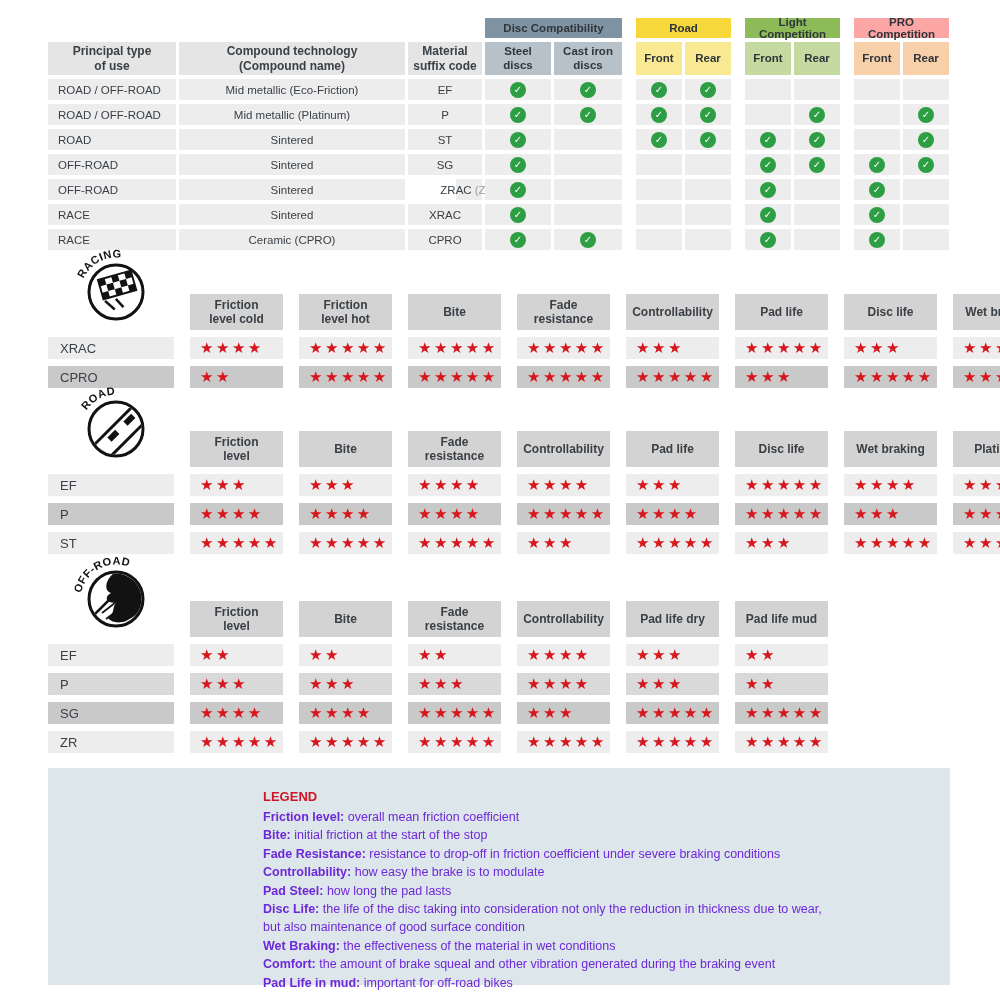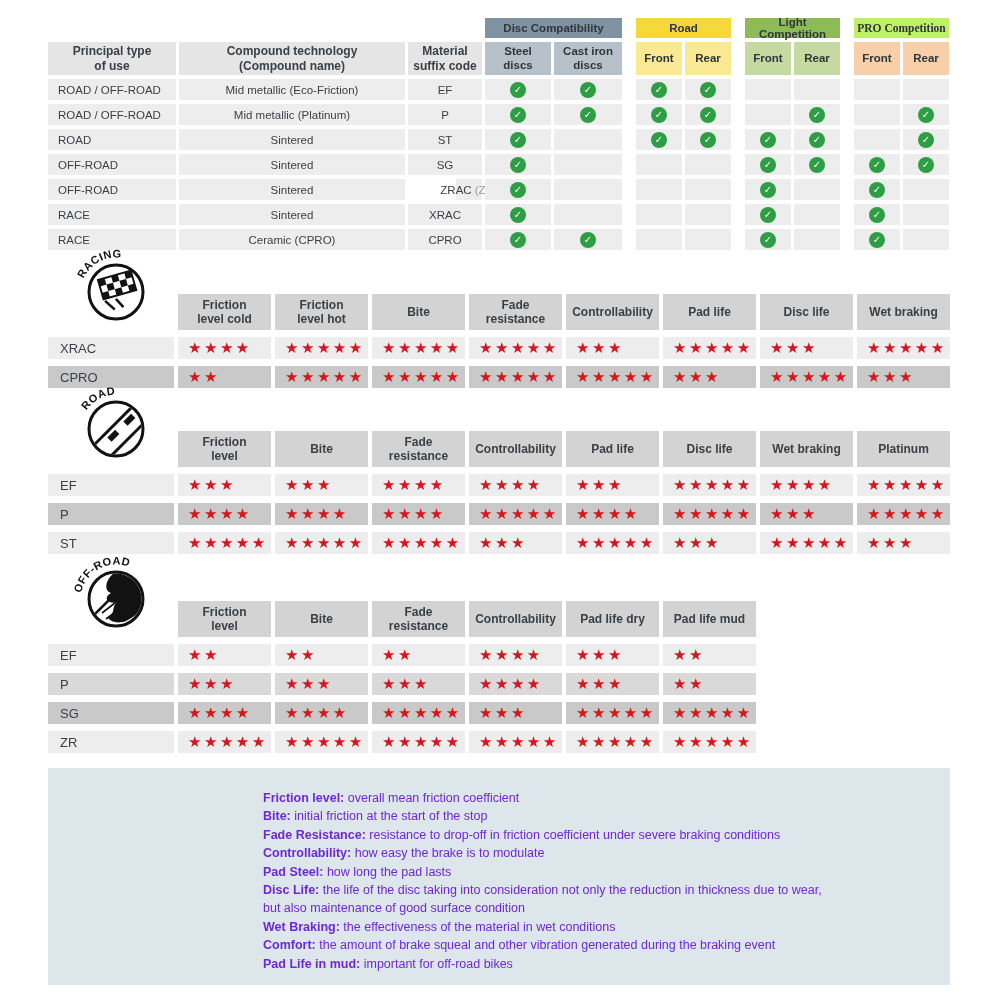--- a/index.html
+++ b/index.html
@@ -17,21 +17,21 @@
   .subhead{font-weight:700;font-size:11.5px;line-height:1.15;color:#2f353b;white-space:pre-line;}
   .colhead{background:#e5e5e5;font-weight:700;font-size:12px;line-height:1.2;color:#3a4046;white-space:pre-line;}
   .rowcell{background:#ededed;font-size:11.5px;}
   .rowcell.left{justify-content:flex-start;padding-left:10px;}
   .suffix-note{color:#949ba1;margin-left:3px;}
   .check{width:16px;height:16px;border-radius:50%;background:var(--check-green,#2e9e44);
          color:#fff;font-size:10px;font-weight:700;display:flex;align-items:center;justify-content:center;}
 
   
   .section{position:relative;margin-left:48px;}
-  .section .grid{display:grid;gap:7px 4px;}
+  .section .grid{display:grid;gap:7px 16px;}
   .rhead{background:#d3d3d3;height:36px;display:flex;align-items:center;justify-content:center;
          text-align:center;font-weight:700;font-size:12px;line-height:1.2;white-space:pre-line;}
   .rlabel{height:22px;display:flex;align-items:center;padding-left:12px;font-size:13px;font-weight:400;}
   .stars{height:22px;display:flex;align-items:center;padding-left:10px;
          color:var(--star-red,#d6171e);font-size:15px;letter-spacing:2.5px;
          font-family:"DejaVu Sans",sans-serif;}
   .shade-light{background:#ededed;}
   .shade-medium{background:#d9d9d9;}
   .shade-dark{background:#c9c9c9;}
   .badge{position:absolute;left:20px;top:-54px;width:92px;height:92px;}
@@ -44,21 +44,21 @@
   .legend-line b{font-weight:700;}
 </style>
 </head>
 <body>
 
 <div class="page">
   <div class="compat">
       <div class="gcell ghead" style="background: rgb(128, 147, 162); grid-area: 1 / 4 / auto / span 2;">Disc Compatibility</div>
       <div class="gcell ghead" style="background: rgb(246, 216, 59); grid-area: 1 / 7 / auto / span 2;">Road</div>
       <div class="gcell ghead" style="background: rgb(140, 187, 88); grid-area: 1 / 10 / auto / span 2;">Light Competition</div>
-      <div class="gcell ghead" style="background: #bef264; grid-area: 1 / 13 / auto / span 2; font-family: Liberation Serif, serif;">PRO Competition</div>
+      <div class="gcell ghead" style="background: #fca5a5; grid-area: 1 / 13 / auto / span 2;">PRO Competition</div>
       <div class="gcell colhead" style="grid-area: 2 / 1;">Principal type
 of use</div>
       <div class="gcell colhead" style="grid-area: 2 / 2;">Compound technology
 (Compound name)</div>
       <div class="gcell colhead" style="grid-area: 2 / 3;">Material
 suffix code</div>
       <div class="gcell subhead" style="background: rgb(183, 193, 201); grid-area: 2 / 4;">Steel
 discs</div>
       <div class="gcell subhead" style="background: rgb(183, 193, 201); grid-area: 2 / 5;">Cast iron
 discs</div>
@@ -391,20 +391,21 @@
           <div class="stars shade-light">★★★★★</div>
           <div class="stars shade-light">★★★★★</div>
           <div class="stars shade-light">★★★★★</div>
           <div class="stars shade-light">★★★★★</div>
           <div class="stars shade-light">★★★★★</div>
           <div class="stars shade-light">★★★★★</div>
         </div>
       </div>
     </div>
   <div class="legend">
+    <div class="legend-title">LEGEND</div>
     <div id="legend-items">
         <div class="legend-line"><b>Friction level:</b> overall mean friction coefficient</div>
         <div class="legend-line"><b>Bite:</b> initial friction at the start of the stop</div>
         <div class="legend-line"><b>Fade Resistance:</b> resistance to drop-off in friction coefficient under severe braking conditions</div>
         <div class="legend-line"><b>Controllability:</b> how easy the brake is to modulate</div>
         <div class="legend-line"><b>Pad Steel:</b> how long the pad lasts</div>
         <div class="legend-line"><b>Disc Life:</b> the life of the disc taking into consideration not only the reduction in thickness due to wear,</div>
         <div class="legend-line">but also maintenance of good surface condition</div>
         <div class="legend-line"><b>Wet Braking:</b> the effectiveness of the material in wet conditions</div>
         <div class="legend-line"><b>Comfort:</b> the amount of brake squeal and other vibration generated during the braking event</div>

